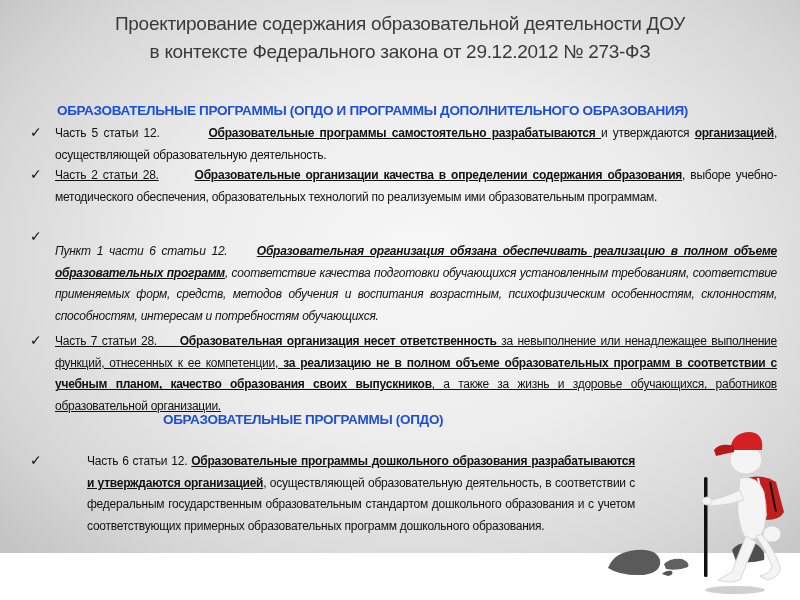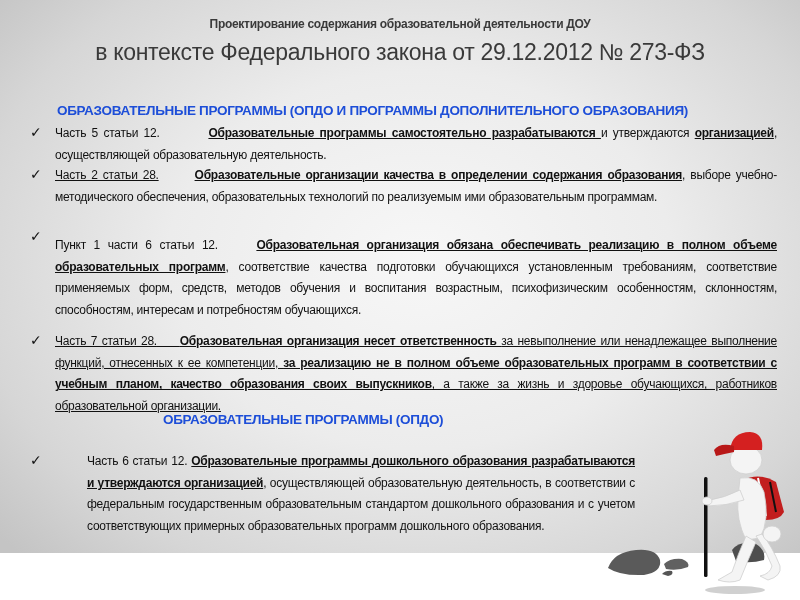--- a/index.html
+++ b/index.html
@@ -10,22 +10,22 @@
       background: #ffffff;
     }
     .bg {
       position: absolute; left: 0; top: 0; width: 800px; height: 553px;
       background: radial-gradient(ellipse 560px 420px at 420px 260px, #f7f7f7 0%, #ececec 45%, #d6d6d6 80%, #c4c4c4 100%);
     }
     .title-block {
       position: absolute; left: 0; top: 10px; width: 800px; text-align: center;
       color: #3a3a3a;
     }
-    .title-line1 { font-size: 12px; font-weight: bold; line-height: 28px; letter-spacing: -0.3px; }
-    .title-line2, .title-line3 { font-size: 23px; line-height: 28px; letter-spacing: -0.3px; }
+    .title-line1 { font-size: 19px; font-weight: normal; line-height: 28px; letter-spacing: -0.3px; }
+    .title-line2, .title-line3 { font-size: 19px; line-height: 28px; letter-spacing: -0.3px; }
 
     .content {
       position: absolute; left: 0; top: 0; width: 800px;
     }
     .section-header {
       position: absolute; font-size: 13.5px; font-weight: bold; letter-spacing: -0.3px;
       white-space: nowrap; color: #1d4ed8;
     }
     .item {
       position: absolute; left: 55px; font-size: 12px; line-height: 21.7px;
@@ -59,21 +59,21 @@
     <span class="b u">Образовательные программы самостоятельно разрабатываются </span><span>и утверждаются </span><span class="b u">организацией</span><span>, осуществляющей образовательную деятельность.</span>
   </div>
 
   <span class="check" style="top:166px;">✓</span>
   <div class="item" style="top:165px; width:722px;">
     <span class="u">Часть 2 статьи 28.</span>&nbsp;&nbsp;&nbsp;&nbsp;&nbsp;&nbsp;
     <span class="b u">Образовательные организации качества в определении содержания образования</span><span>, выборе учебно-методического обеспечения, образовательных технологий по реализуемым ими образовательным программам.</span>
   </div>
 
   <span class="check" style="top:228px;">✓</span>
-  <div class="item" style="top:235px; width:722px;">
+  <div class="item" style="top:241px; width:722px;font-style:italic;">
     <span>Пункт 1 части 6 статьи 12.</span>&nbsp;&nbsp;&nbsp;&nbsp;
     <span class="b u">Образовательная организация обязана обеспечивать реализацию в полном объеме образовательных программ</span><span>, соответствие качества подготовки обучающихся установленным требованиям, соответствие применяемых форм, средств, методов обучения и воспитания возрастным, психофизическим особенностям, склонностям, способностям, интересам и потребностям обучающихся.</span>
   </div>
 
   <span class="check" style="top:332px;">✓</span>
   <div class="item" style="top:331px; width:722px;text-decoration:underline;">
     <span>Часть 7 статьи 28.</span>&nbsp;&nbsp;&nbsp;&nbsp;
     <span class="b u">Образовательная организация несет ответственность </span><span>за невыполнение или ненадлежащее выполнение функций, отнесенных к ее компетенции, </span><span class="b u">за реализацию не в полном объеме образовательных программ в соответствии с учебным планом, качество образования своих выпускников</span><span>, а также за жизнь и здоровье обучающихся, работников образовательной организации.</span>
   </div>
 

